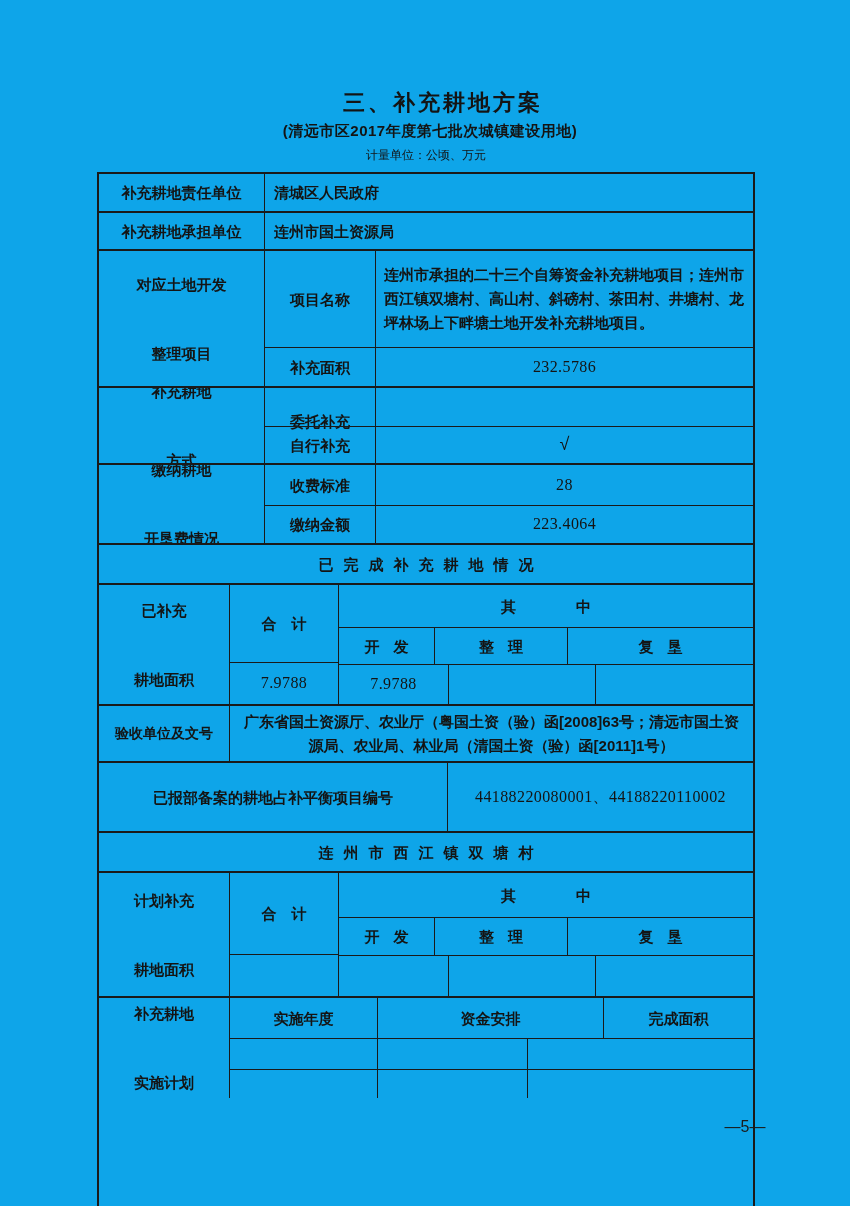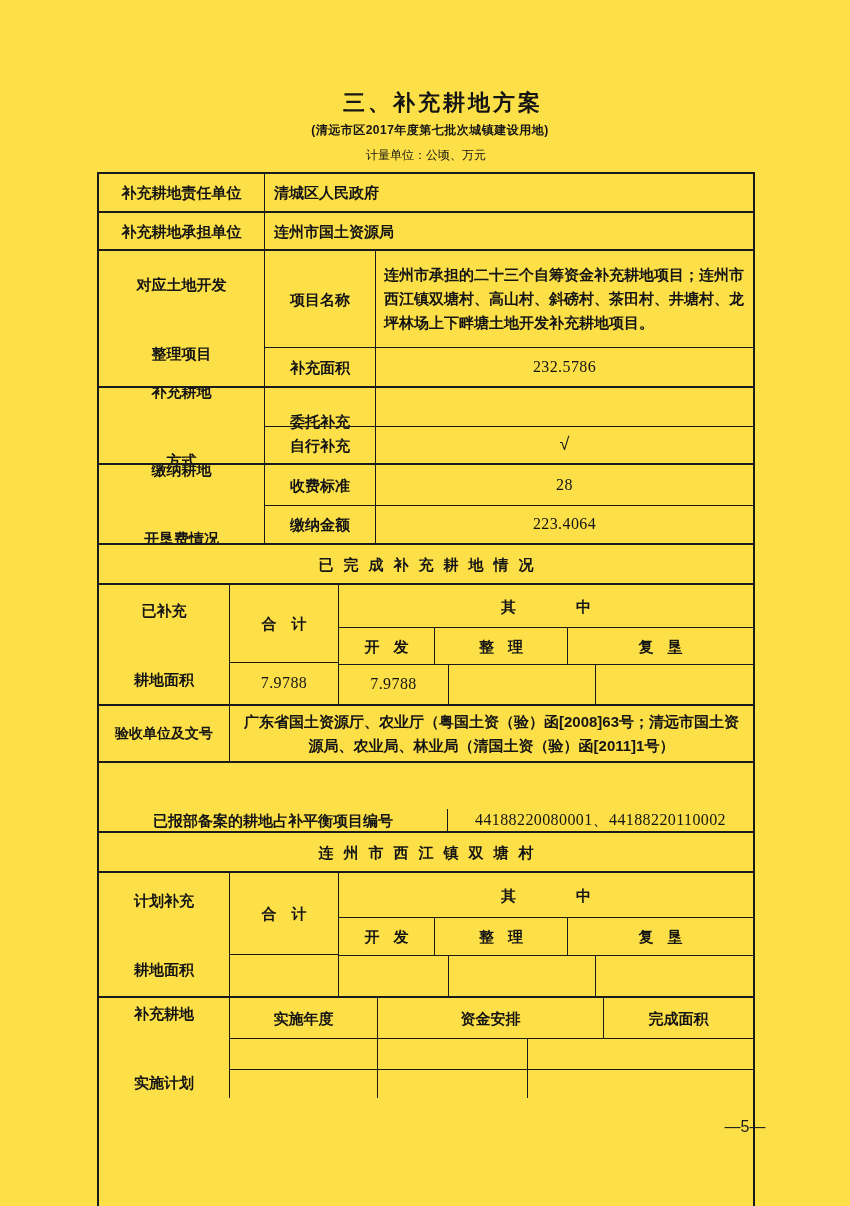--- a/index.html
+++ b/index.html
@@ -1,23 +1,23 @@
 <!DOCTYPE html>
 <html><head>
 <meta charset="utf-8">
 <style>
   * { margin:0; padding:0; box-sizing:border-box; }
   html,body { background:#e9e9e9; }
   body { font-family:"Liberation Sans","DejaVu Sans",sans-serif; }
-  .page { position:relative; width:850px; height:1206px; background:#fde047; color:#141414; overflow:hidden; margin:0 auto;padding-left:23px; }
+  .page { position:relative; width:850px; height:1206px; background:#0ea5e9; color:#141414; overflow:hidden; margin:0 auto;padding-left:23px; }
 
   .title    { position:absolute; top:88px;  left:33px; width:820px; text-align:center;
               font-size:22px; font-weight:700; letter-spacing:3px; }
   .subtitle { position:absolute; top:122px; left:10px; width:840px; text-align:center;
-              font-size:12px; font-weight:700; letter-spacing:0.5px; }
+              font-size:15px; font-weight:700; letter-spacing:0.5px; }
   .unit-note{ position:absolute; top:147px; left:97px; width:658px; text-align:center;
               font-size:12px; font-weight:400; }
   .pagenum  { position:absolute; top:1118px; left:700px; width:90px; text-align:center;
               font-size:16px; font-weight:400; color:#1b1b1b; }
 
   .sheet { position:absolute; left:97px; top:172px; width:658px; height:1120px;
            border:2.5px solid #1a1a1a; display:flex; flex-direction:column; }
 
   .band { display:flex; border-top:2px solid #1a1a1a; flex:0 0 auto; min-height:0; }
   .band.first { border-top:none; }
@@ -28,21 +28,21 @@
   .left  { justify-content:flex-start; text-align:left; padding-left:9px; }
   .col  { display:flex; flex-direction:column; flex:1 1 auto; min-width:0; }
   .row  { display:flex; flex:0 0 auto; min-height:0; }
   .grow { flex:1 1 auto !important; }
   .vl { border-left:1.5px solid #1a1a1a; }
   .hl { border-top:1.5px solid #1a1a1a; }
 
   .w110{flex:0 0 110px;} .w130{flex:0 0 130px;} .w147{flex:0 0 147px;} .w150{flex:0 0 150px;}
   .w109{flex:0 0 109px;} .w165{flex:0 0 165px;} .w348{flex:0 0 348px;}
 
-  .h37{height:37px;} .h38{height:38px;} .h40{height:40px;} .h57{height:57px;} .h70{height:70px;align-items:flex-end;}
+  .h37{height:37px;} .h38{height:38px;} .h40{height:40px;} .h57{height:57px;} .h70{height:70px;}
   .h77{height:77px;} .h80{height:80px;} .h98{flex:0 0 96px;} .h102{height:102px;}
   .h121{height:121px;} .h125{height:125px;} .h137{height:137px;} .h31{flex:0 0 31px;}
   .rh40{flex:0 0 40px;} .rh42{flex:0 0 42px;} .rh44{flex:0 0 44px;} .rh37{flex:0 0 37px;}
   .rh38{flex:0 0 38px;}
 
   .num { font-family:"Liberation Serif","DejaVu Serif",serif; font-weight:400;
          font-size:16px; letter-spacing:0.4px; }
   .check { font-size:18px; font-weight:400; }
 
   .lsA { letter-spacing:10px; margin-right:-10px; }  

